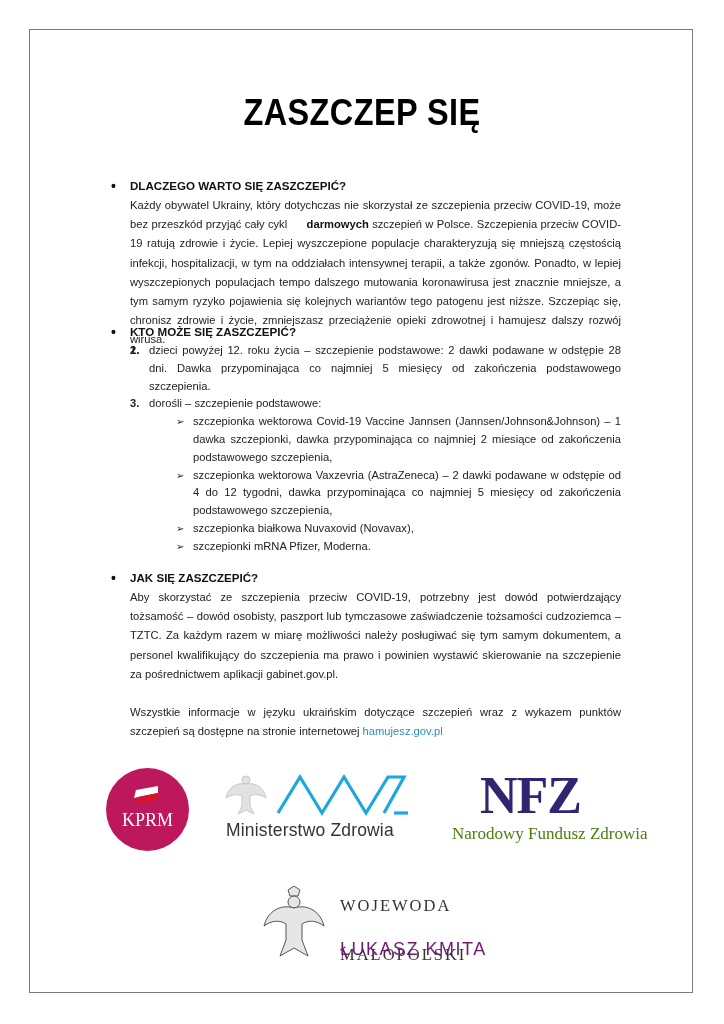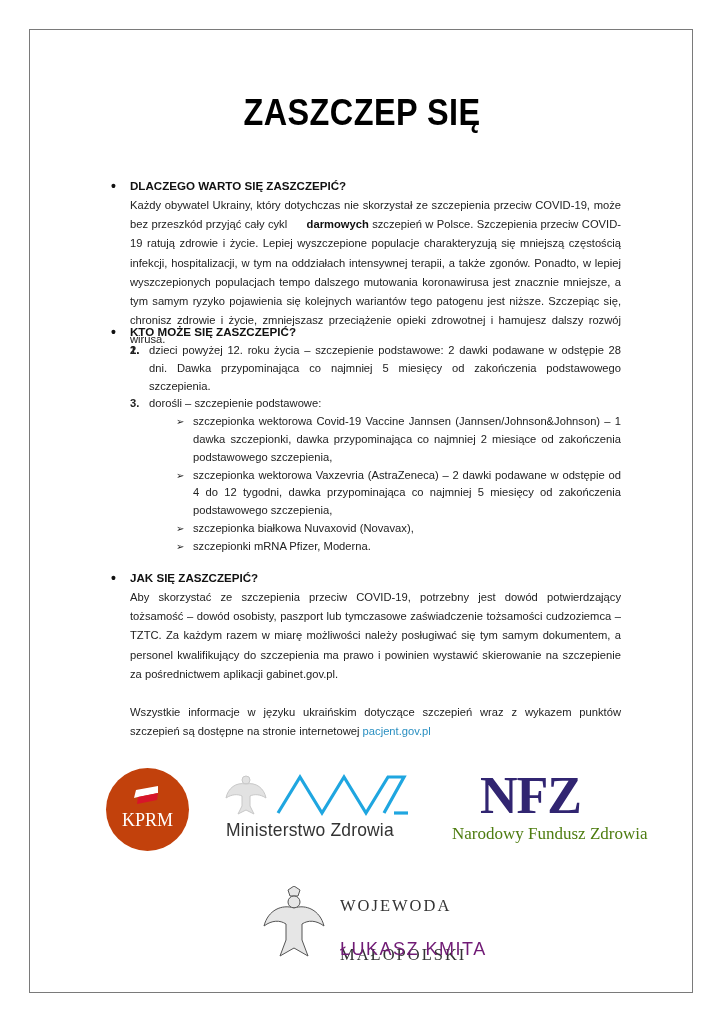--- a/index.html
+++ b/index.html
@@ -17,21 +17,21 @@
   .para { padding-left: 19px; font-size: 11.2px; line-height: 19.2px; text-align: justify; color: #222; }
   .para b { color: #111; margin-left: 16px; }
   .olist { padding-left: 19px; margin: 0; list-style: none; }
   .oitem { position: relative; padding-left: 19px; font-size: 11.2px; line-height: 17.8px; text-align: justify; color: #222; }
   .onum { position: absolute; left: 0; top: 0; font-weight: bold; }
   .sublist { margin: 0; padding-left: 27px; list-style: none; }
   .sitem { position: relative; padding-left: 17px; font-size: 11.2px; line-height: 17.8px; text-align: justify; color: #222; }
   .arrow { position: absolute; left: 0; top: 0; font-size: 10px; }
   .link { color: #2a8fc1; }
   .logo { position: absolute; }
-  .kprm { left: 106px; top: 768px; width: 83px; height: 83px; border-radius: 50%; background: #c2410c; }
+  .kprm { left: 106px; top: 768px; width: 83px; height: 83px; border-radius: 50%; background: #be185d; }
   .kprm-text { position: absolute; left: 0; width: 83px; top: 42px; text-align: center; color: #fff;
                font-family: "Liberation Serif", serif; font-size: 18px; }
   .mz-text { left: 226px; top: 819px; font-size: 19px; color: #333; letter-spacing: 0.2px; transform: scaleX(0.92); transform-origin: left; }
   .nfz-letters { left: 480px; top: 770px; font-family: "Liberation Serif", serif; font-weight: bold; font-size: 52px;
                  color: #312571; letter-spacing: -1px; line-height: 52px; }
   .nfz-sub { left: 452px; top: 824px; font-family: "Liberation Serif", serif; font-size: 17px; color: #4d7c0f; }
   .woj1 { left: 340px; top: 896px; font-family: "Liberation Serif", serif; font-size: 16.5px; letter-spacing: 2px; color: #333; text-align: center; }
   .woj2 { left: 340px; top: 917px; font-family: "Liberation Serif", serif; font-size: 16.5px; letter-spacing: 2px; color: #333; margin-top: 28px; }
   .woj3 { left: 340px; top: 939px; font-family: Liberation Sans, sans-serif; font-size: 18px; letter-spacing: 1.5px; color: #701a75; }
 </style>
@@ -75,21 +75,21 @@
     </li>
   </ul>
 </div>
 
 <div class="section" style="top:570px;">
   <div class="sec-head">
     <span class="bullet">•</span>
     <span>JAK SIĘ ZASZCZEPIĆ?</span>
   </div>
   <div class="para" style="margin-top:2px;">Aby skorzystać ze szczepienia przeciw COVID-19, potrzebny jest dowód potwierdzający tożsamość – dowód osobisty, paszport lub tymczasowe zaświadczenie tożsamości cudzoziemca – TZTC. Za każdym razem w miarę możliwości należy posługiwać się tym samym dokumentem, a personel kwalifikujący do szczepienia ma prawo i powinien wystawić skierowanie na szczepienie za pośrednictwem aplikacji gabinet.gov.pl.</div>
-  <div class="para" style="margin-top:19px;"><span>Wszystkie informacje w języku ukraińskim dotyczące szczepień wraz z wykazem punktów szczepień są dostępne na stronie internetowej </span><span class="link">pacjent.gov.pl</span></div>
+  <div class="para" style="margin-top:19px;"><span>Wszystkie informacje w języku ukraińskim dotyczące szczepień wraz z wykazem punktów szczepień są dostępne na stronie internetowej </span><span class="link">hamujesz.gov.pl</span></div>
 </div>
 
 <div class="logo kprm">
   <svg width="83" height="83" style="position:absolute;left:0;top:0;">
     <path d="M30 22 L52 18 L52 25 L32 29 Z" fill="#ffffff"></path>
     <path d="M32 29 L52 25 L51 32 L31 36 Z" fill="#d7152a"></path>
     <path d="M30 22 L34 22 L32 29 L28 30 Z" fill="#ffffff"></path>
   </svg>
   <div class="kprm-text">KPRM</div>
 </div>

